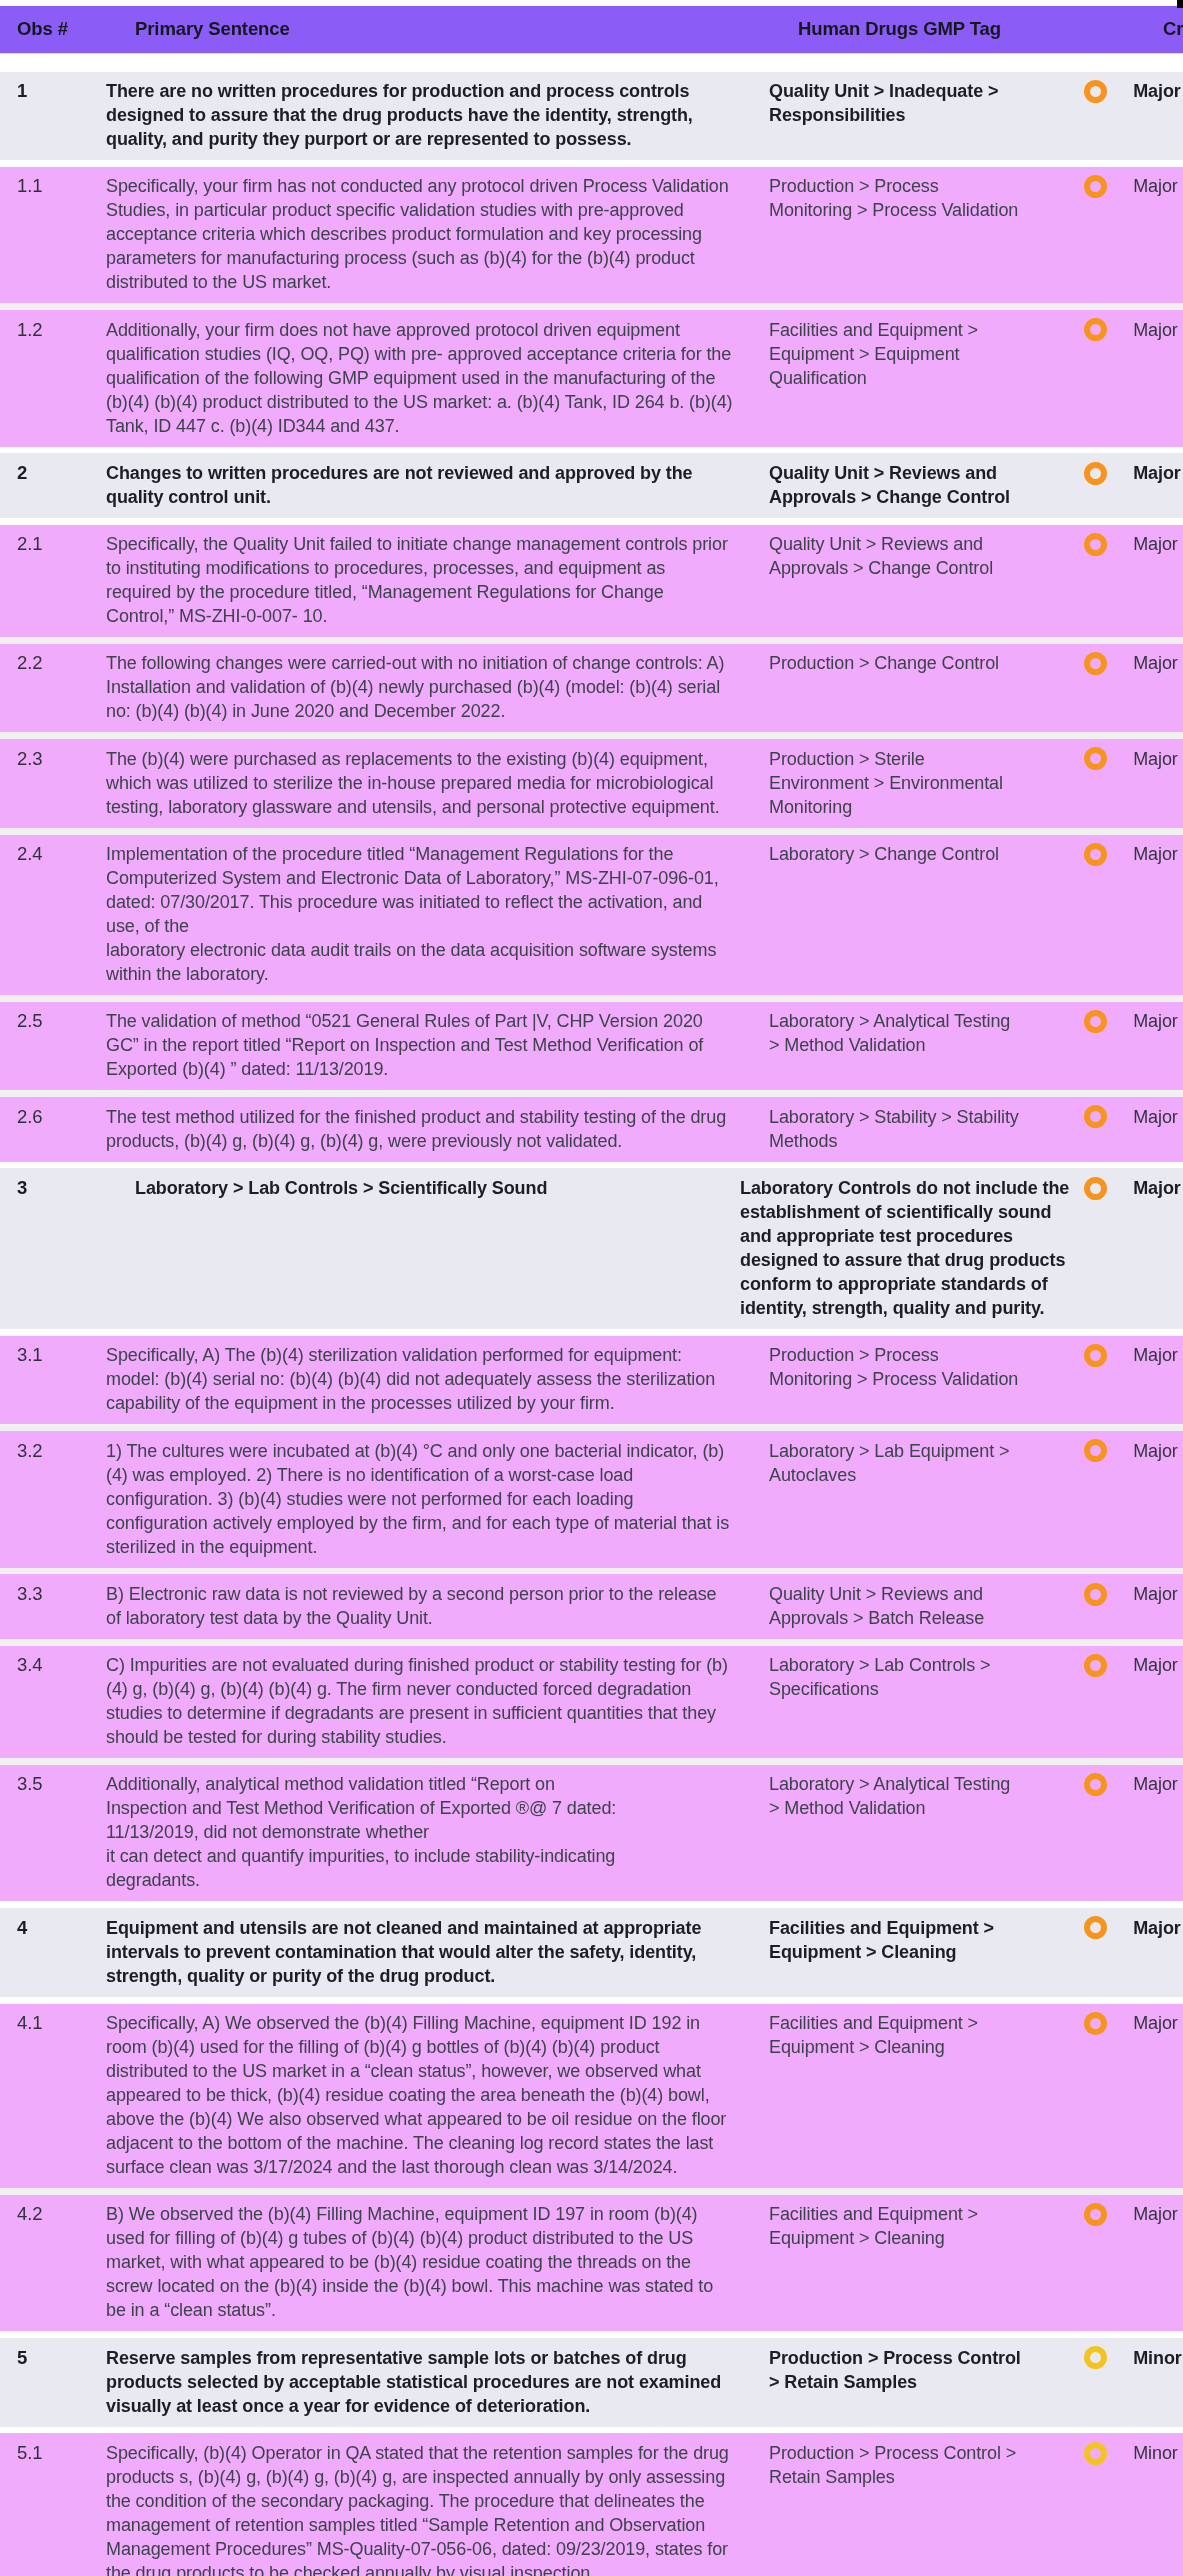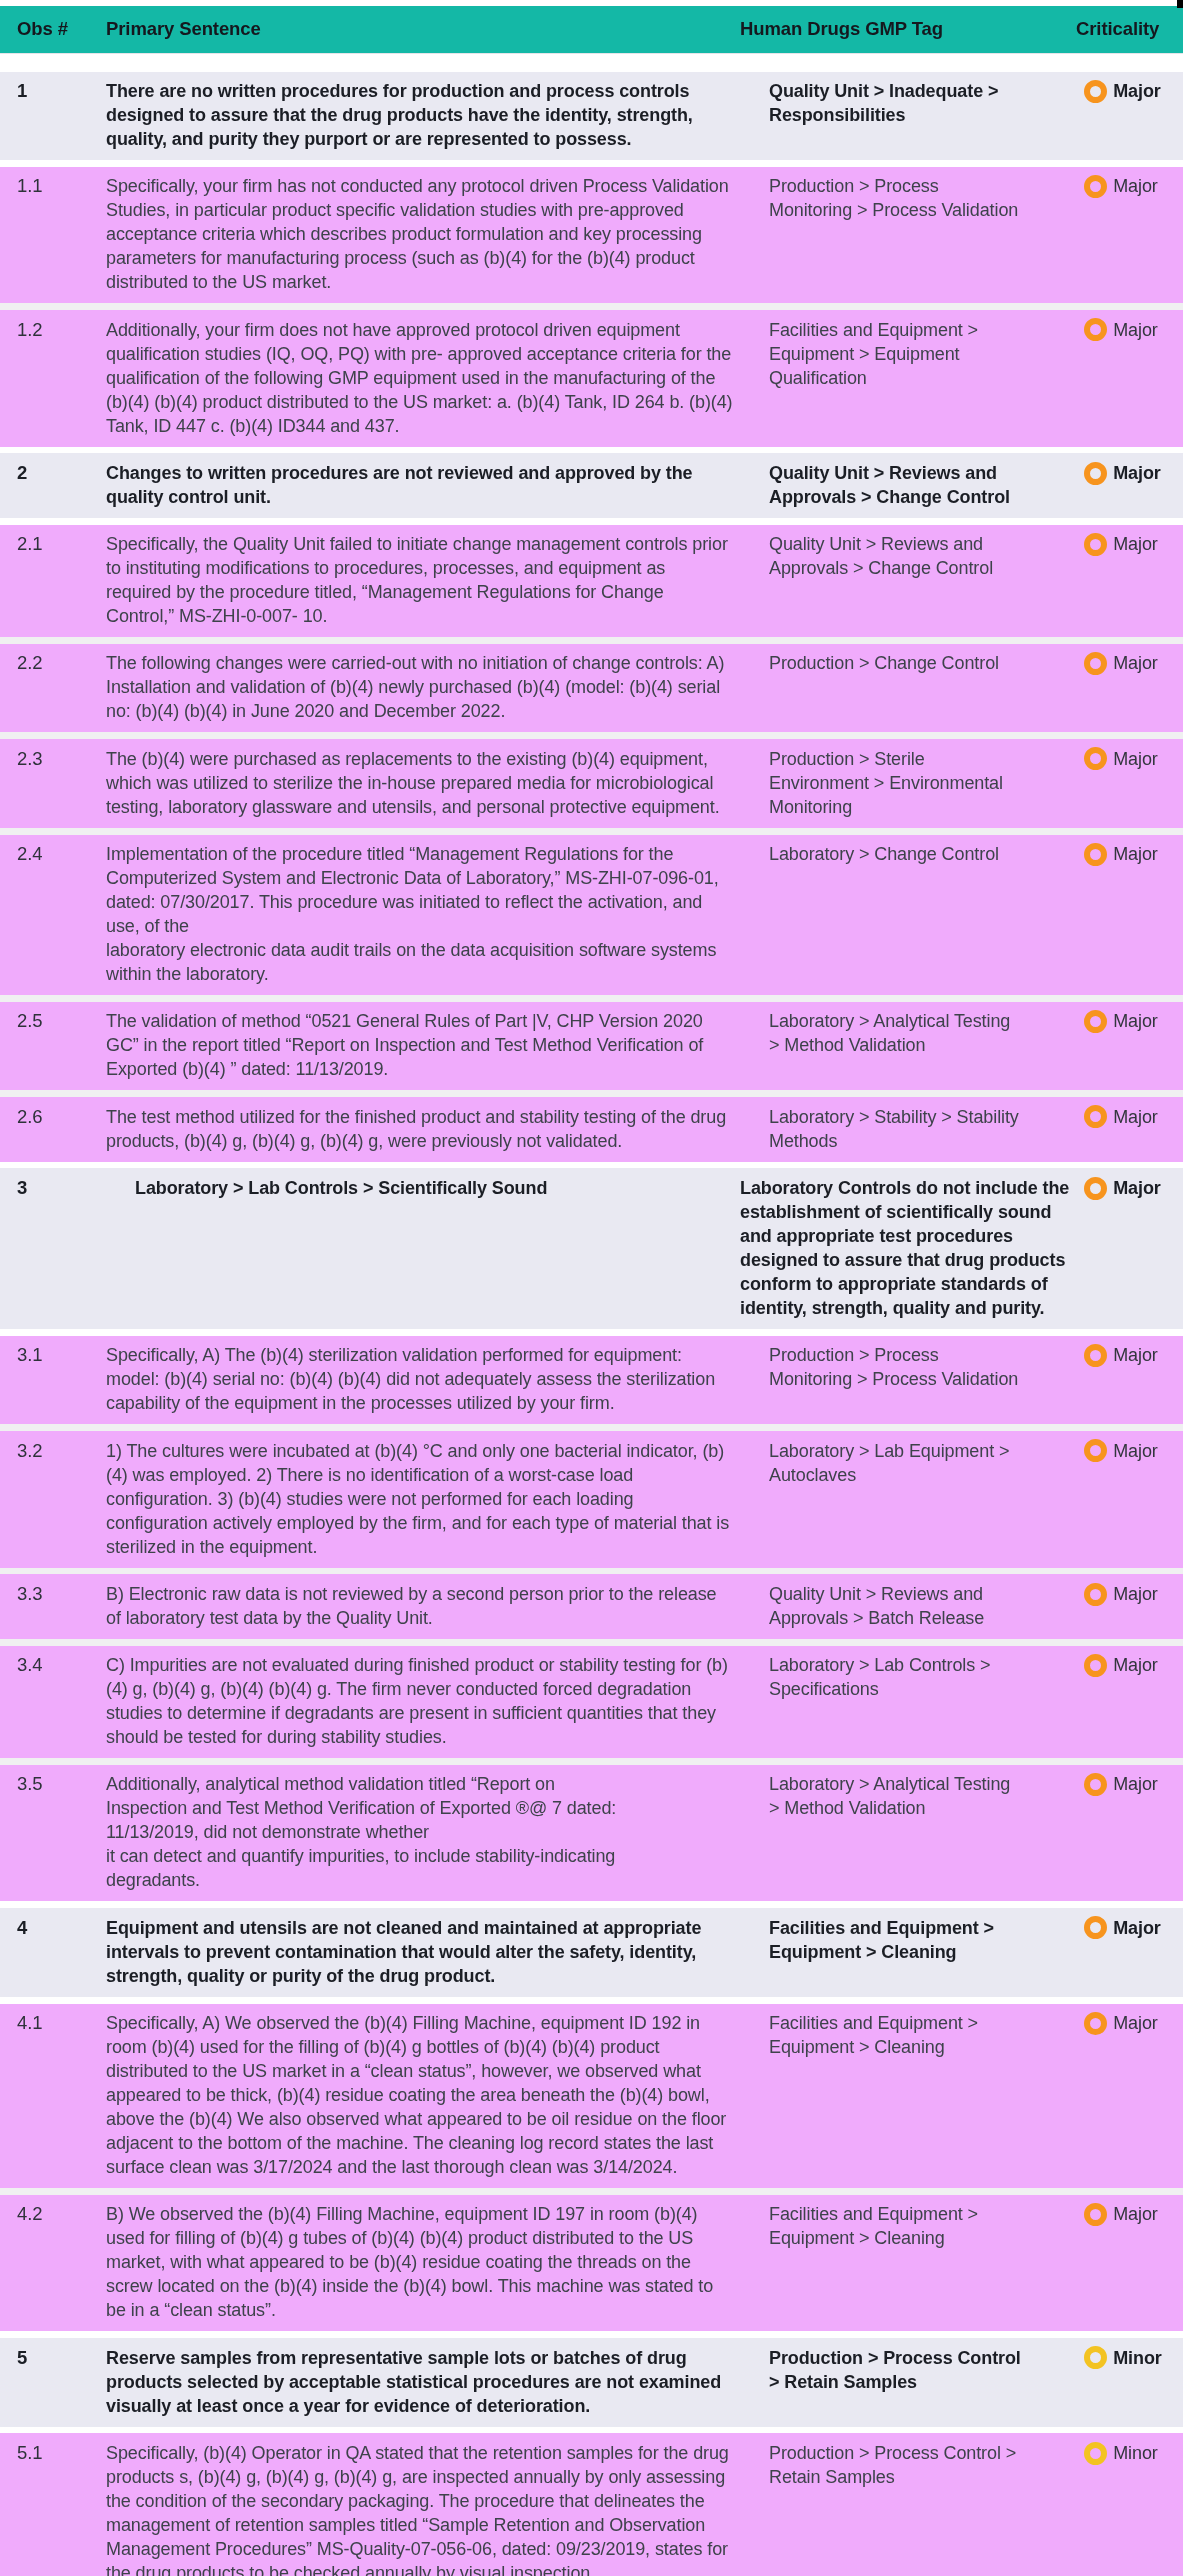--- a/index.html
+++ b/index.html
@@ -7,43 +7,44 @@
   body {
     font-family:"Liberation Sans", sans-serif;
     width:1183px;
     letter-spacing:-0.1px;
   }
   .page { position:relative; width:1183px; min-height:2576px; overflow:hidden; background:#ffffff; }
   .top-strip { height:5.5px; background:#ffffff; }
   .thead {
     display:grid;
     grid-template-columns:106px 634px 336px auto;
-    background:#14b8a6;
+    background:#8b5cf6;
     height:48px;
     align-items:center;
     border-bottom:0.7px solid #E4E4E9;
+    gap:29px;
   }
   .th {
     font-size:18.5px; font-weight:600; color:#15181E;
   }
   .th.obs { padding-left:17px; }
   .head-gap { height:18px; background:#ffffff; }
   .row {
     display:grid;
     grid-template-columns:106px 634px 336px auto;
     background:#f0abfc;
     padding:7.5px 0 9px 0;
   }
   .row.main { background:#E9E9F2; }
   .cell { font-size:18px; line-height:24px; color:#3E424B; }
   .cell.obs { padding-left:17px; font-size:18.5px; color:#2E323A; }
   .cell.sentence { white-space:pre-line; padding-right:6.8px; }
   .cell.tag { padding-right:55px;margin-left:29px; }
   .row.main .cell { font-weight:700; color:#1B1E25; }
-  .cell.crit { display:flex; align-items:flex-start; gap:6px; padding-left:8.2px; }
+  .cell.crit { display:flex; align-items:flex-start; gap:26px; padding-left:8.2px; }
   .ring {
     width:23px; height:23px; border-radius:50%;
     border:6.8px solid #F7941E;
     background:transparent;
     flex:0 0 auto;
     margin-top:0.7px;
   }
   .crit-label { font-size:18px; line-height:24.6px; color:#33363E; }
   .row.main .crit-label { font-weight:700; color:#1B1E25; }
   .sep { height:6.8px; background:#ffffff; }

